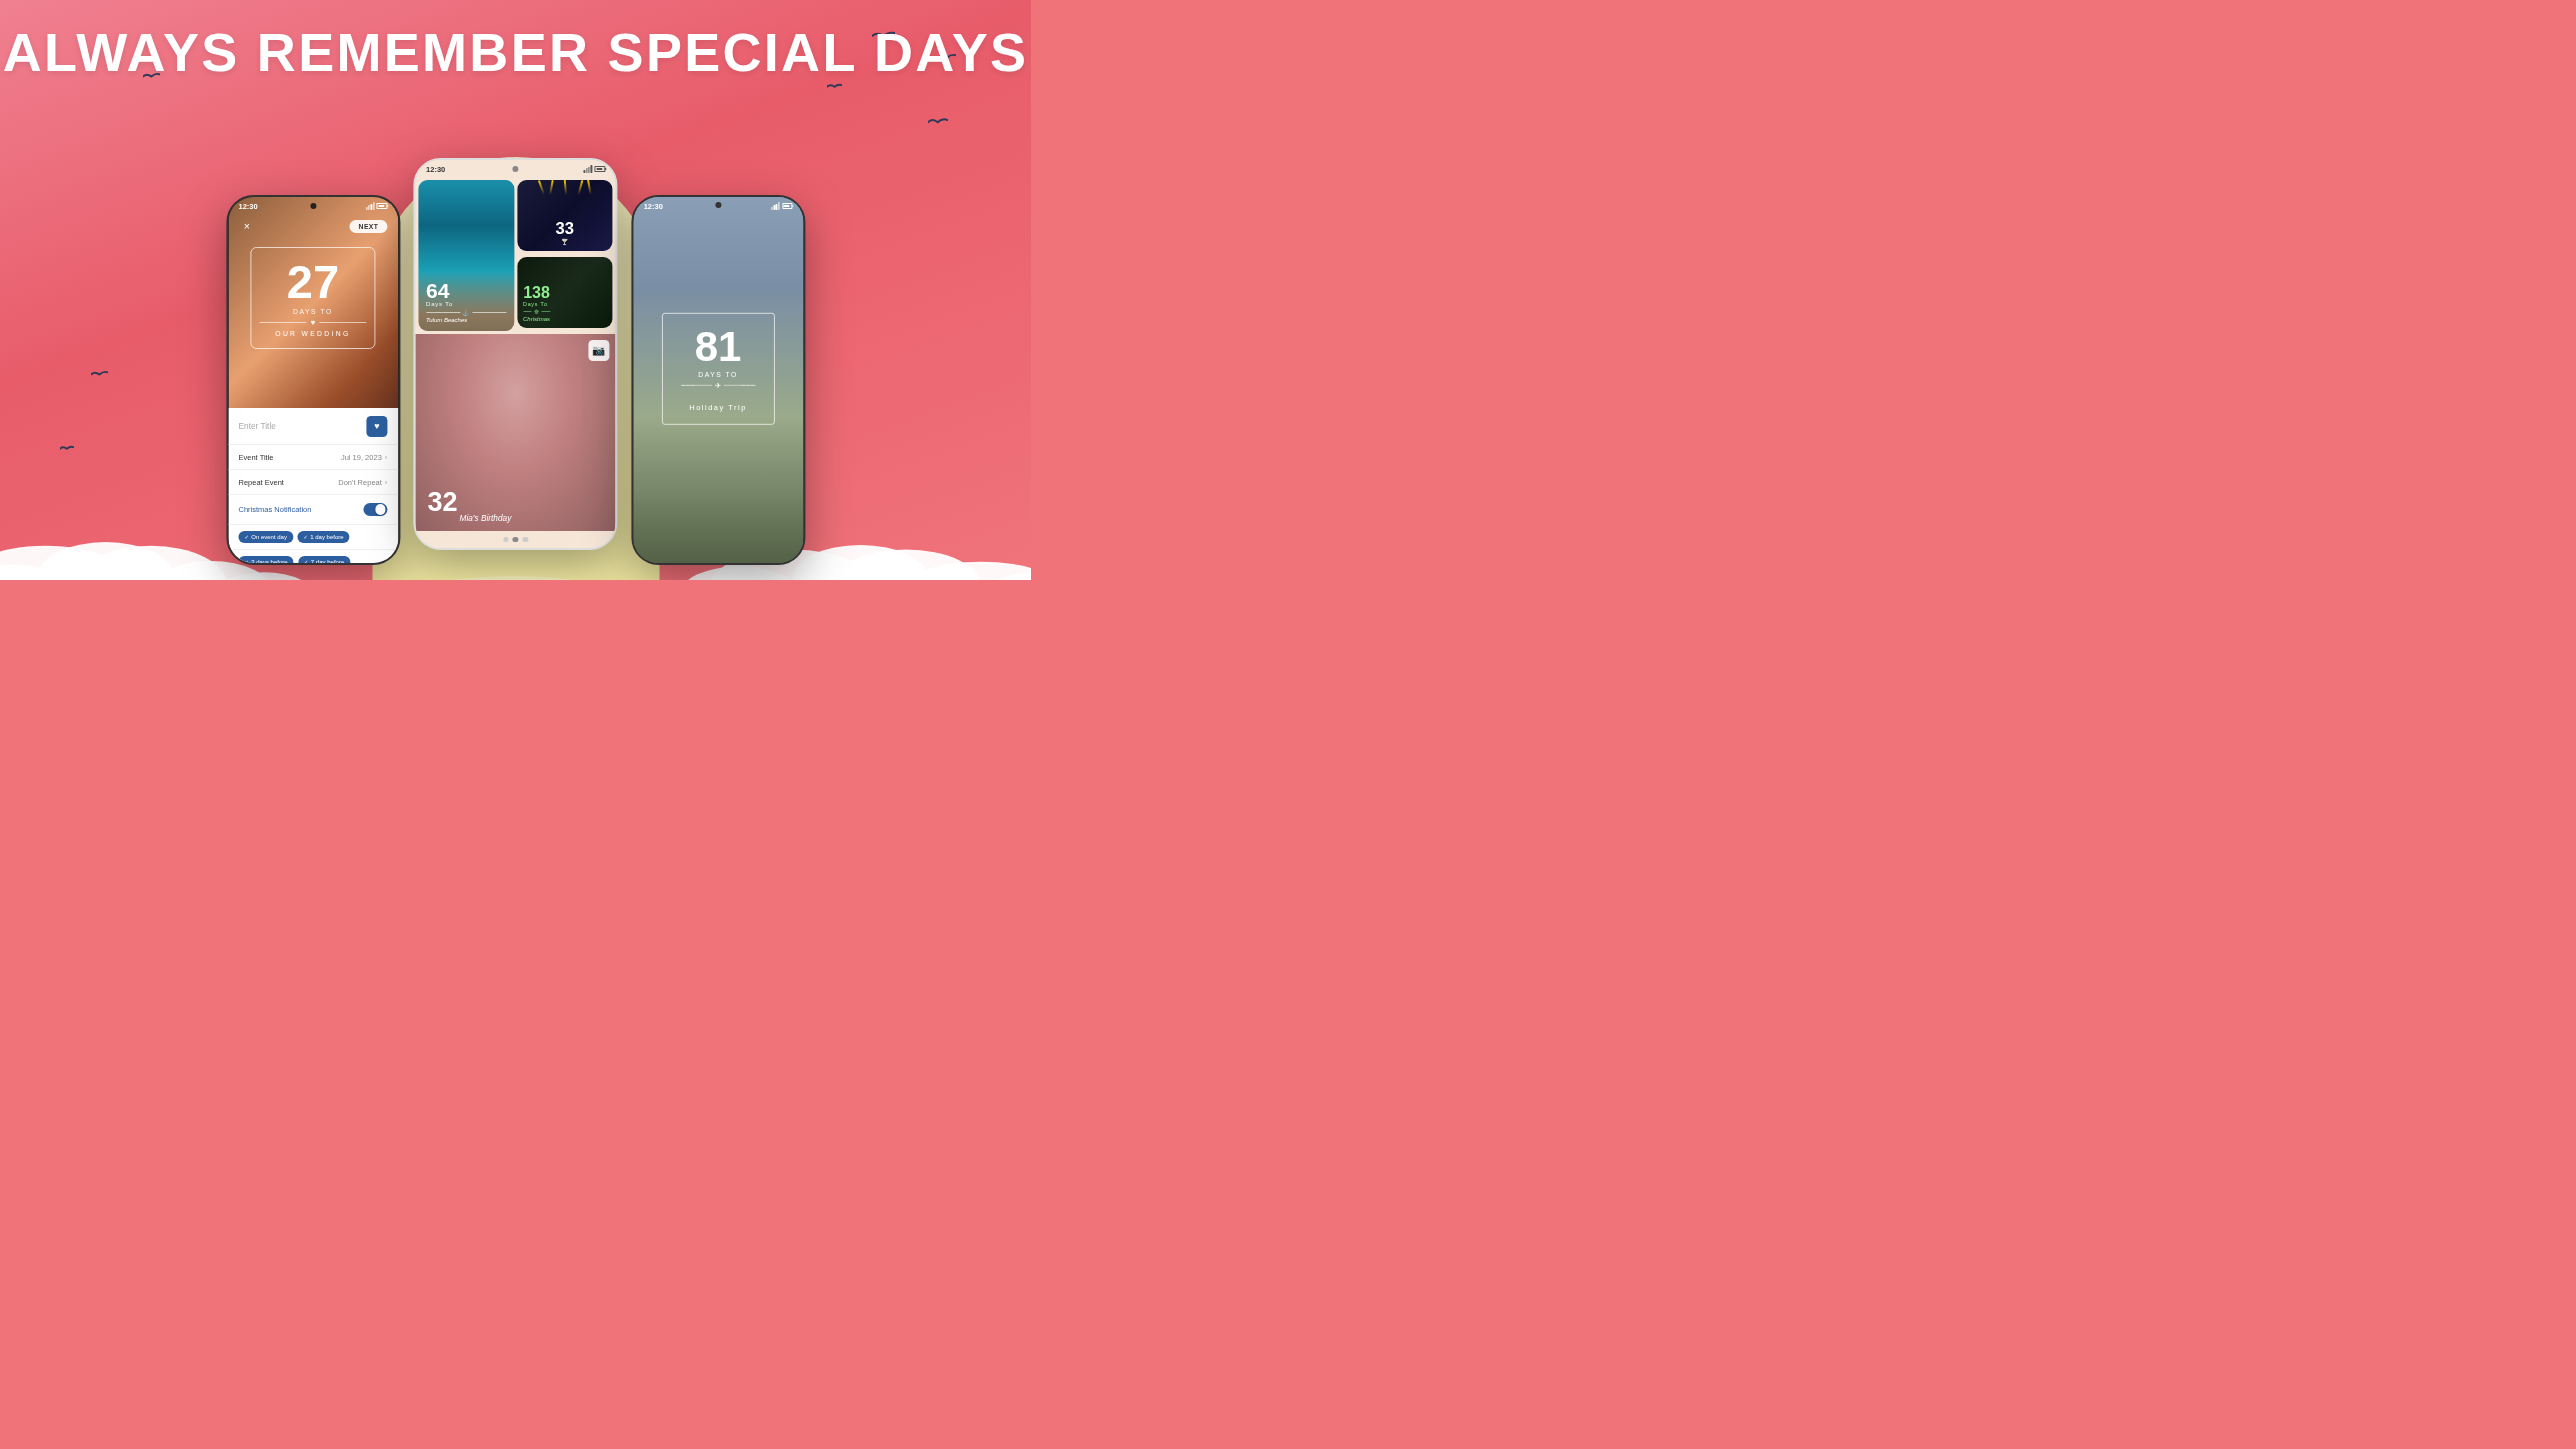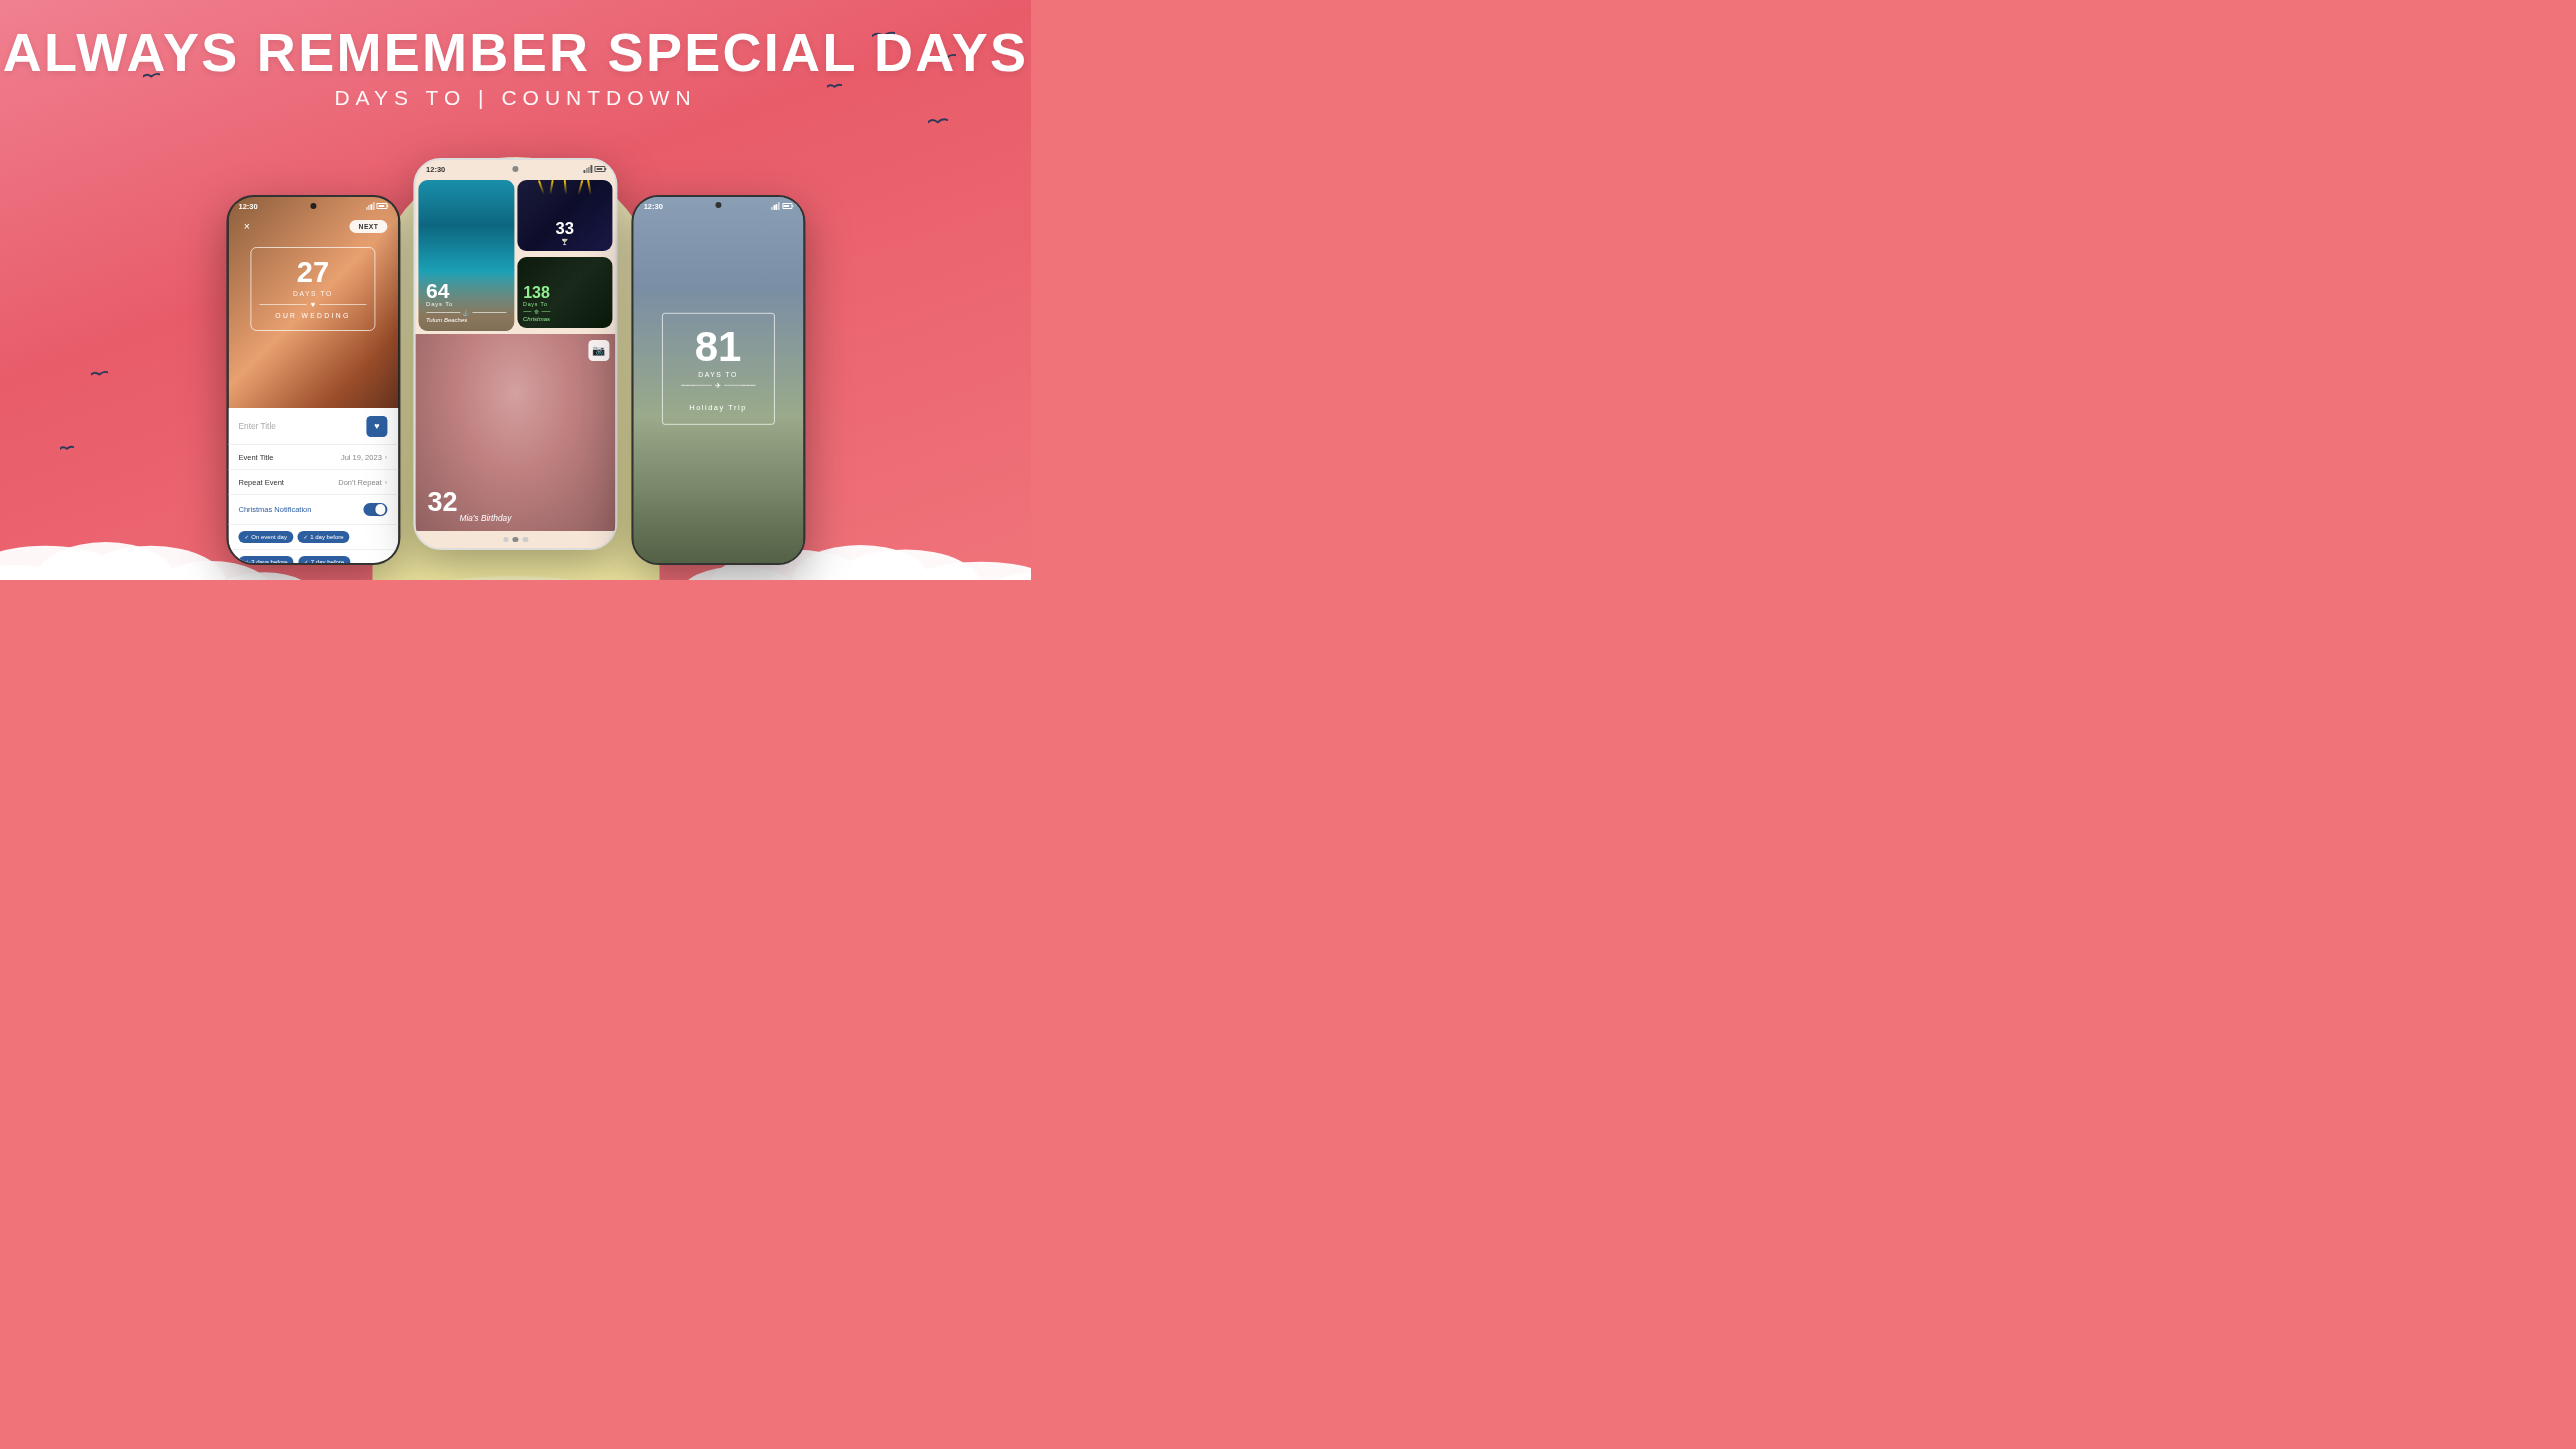--- a/index.html
+++ b/index.html
@@ -155,21 +155,21 @@
       position: relative;
       z-index: 5;
       margin: 7.5px 22.6px;
       border: 1.1px solid rgba(255,255,255,0.7);
       border-radius: 6px;
       text-align: center;
       padding: 10.6px 7.5px;
       color: white;
     }
     .countdown-number {
-      font-size: 29px;
+      font-size: 47px;
       font-weight: 900;
       line-height: 1;
     }
     .countdown-label {
       font-size: 6.8px;
       letter-spacing: 1.5px;
       text-transform: uppercase;
       margin: 3px 0;
       opacity: 0.9;
     }
@@ -579,21 +579,20 @@
       <ellipse cx="980" cy="180" rx="80" ry="38" fill="white" opacity="0.95"></ellipse>
 
       <rect x="0" y="185" width="1366" height="15" fill="white" opacity="0.4"></rect>
     </svg>
   </div>
 
   <div class="arch"></div>
 
   <div class="header">
     <div class="header-title">ALWAYS REMEMBER SPECIAL DAYS</div>
-    <div class="header-subtitle">DAYS TO | COUNTDOWN</div>
   </div>
 
   <div class="phones-wrapper">
 
     <div class="phone phone-left">
       <div class="phone-left-inner">
 
         <div class="left-top-section">
           <div class="left-bg-img"></div>
 

